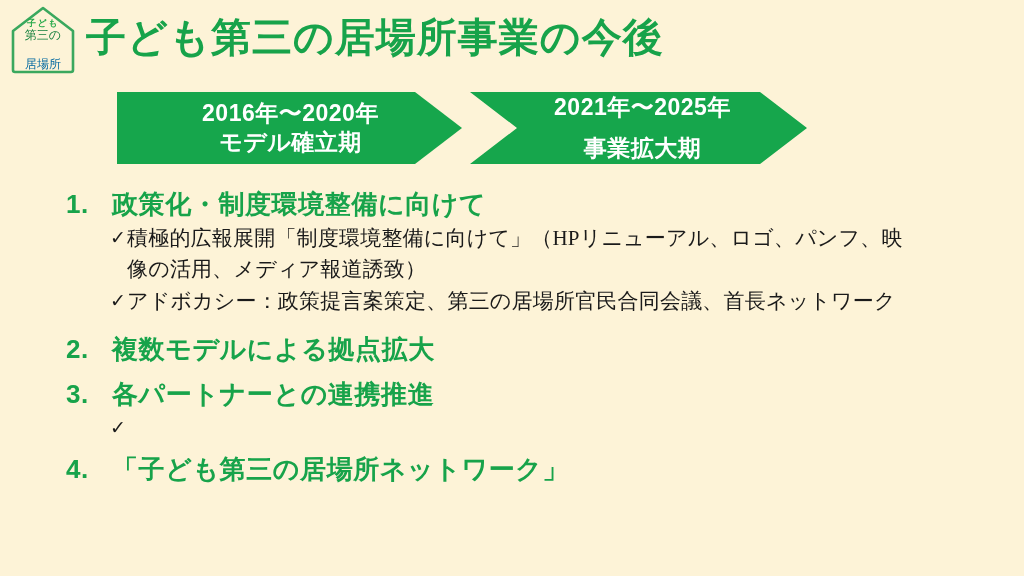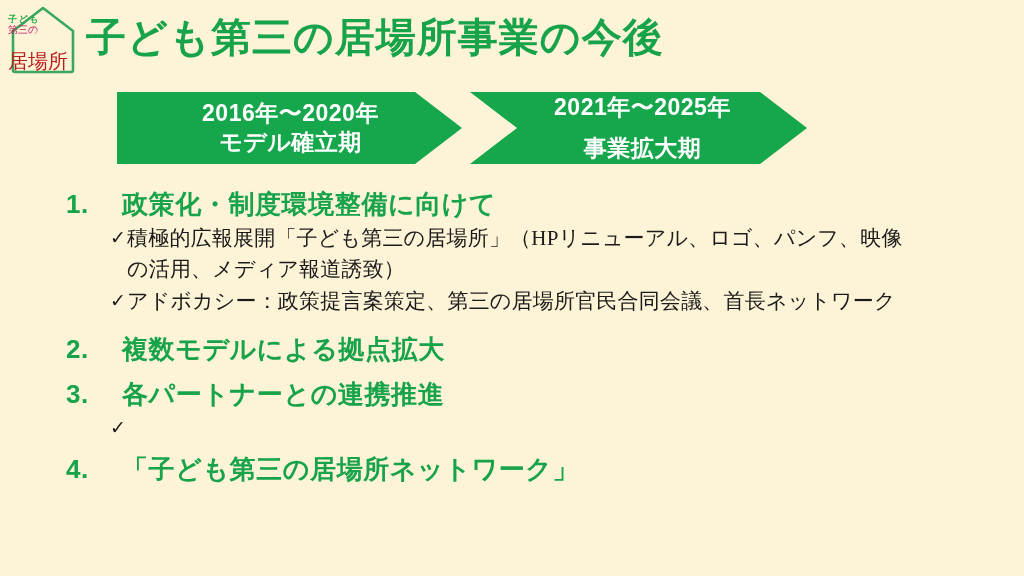--- a/index.html
+++ b/index.html
@@ -40,44 +40,44 @@
   }
   .logo svg { display: block; }
   .logo-text {
     position: absolute;
     left: 0;
     top: 0;
     width: 70px;
     height: 72px;
     display: flex;
     flex-direction: column;
+    align-items: center;
     justify-content: center;
     gap: 1px;
     pointer-events: none;
-    font-family: Liberation Mono, monospace;
   }
   .logo-line1 {
     font-size: 9px;
     letter-spacing: 1.5px;
     color: #26a94a;
     font-weight: 700;
     line-height: 1;
     margin-top: 9px;
   }
   .logo-line2 {
-    font-size: 10px;
+    font-size: 12px;
     letter-spacing: 0px;
-    color: #be185d;
+    color: #15803d;
     font-weight: 500;
     line-height: 1.05;
   }
   .logo-line3 {
-    font-size: 20px;
+    font-size: 12px;
     letter-spacing: 0px;
-    color: #b91c1c;
+    color: #0369a1;
     font-weight: 500;
     line-height: 1.05;
     margin-top: 15px;
   }
   .title {
     position: absolute;
     left: 86px;
     top: 13px;
     font-size: 40px;
     font-weight: 700;
@@ -149,21 +149,21 @@
     font-weight: 700;
     line-height: 1.42;
     letter-spacing: 0.6px;
     white-space: nowrap;
   }
   .item-num {
     width: 46px;
     flex: 0 0 46px;
     text-align: left;
   }
-  .item-title { flex: 1 1 auto; margin-left: 10px; }
+  .item-title { flex: 1 1 auto; }
 
   .sublist {
     margin: 0;
     padding: 0;
     list-style: none;
   }
   .subitem {
     display: flex;
     align-items: flex-start;
     color: #1a1a1a;
@@ -228,21 +228,21 @@
   <div class="content">
 
     <div class="item">
       <div class="item-head">
         <span class="item-num">1.</span>
         <span class="item-title">政策化・制度環境整備に向けて</span>
       </div>
       <ul class="sublist">
         <li class="subitem">
           <span class="check">✓</span>
-          <span class="subtext">積極的広報展開「子ども第三の居場所」（HPリニューアル、ロゴ、パンフ、映像の活用、メディア報道誘致）</span>
+          <span class="subtext">積極的広報展開「制度環境整備に向けて」（HPリニューアル、ロゴ、パンフ、映像の活用、メディア報道誘致）</span>
         </li>
         <li class="subitem">
           <span class="check">✓</span>
           <span class="subtext">アドボカシー：政策提言案策定、第三の居場所官民合同会議、首長ネットワーク</span>
         </li>
       </ul>
     </div>
 
     <div class="gap-md"></div>
 

